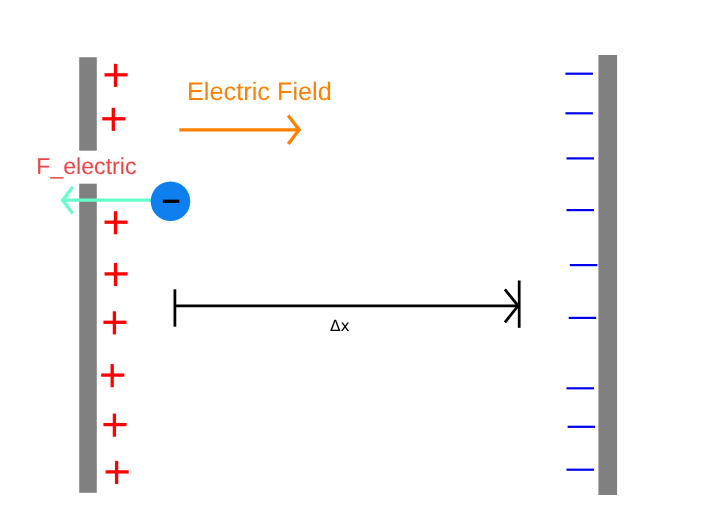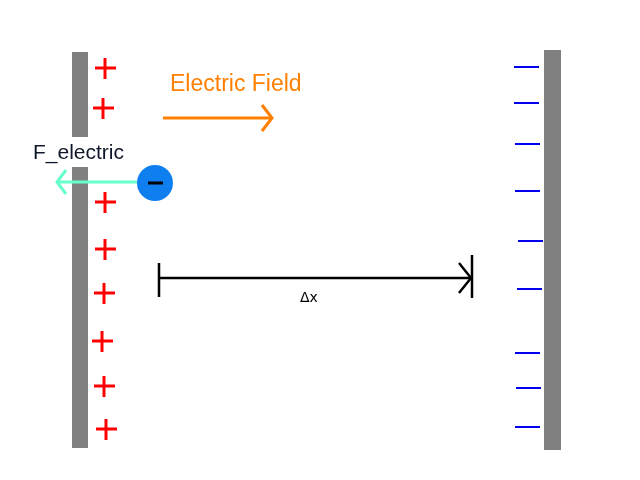--- a/index.html
+++ b/index.html
@@ -83,14 +83,14 @@
 
   <g stroke="#000" stroke-width="2.5" fill="none">
     <line x1="159" y1="263" x2="159" y2="297"></line>
     <line x1="159" y1="278" x2="472" y2="278"></line>
     <line x1="472" y1="255" x2="472" y2="298"></line>
     <polyline points="459,263 471,278 459,293"></polyline>
   </g>
 </svg>
 
 <div id="field-label" class="lbl" style="color:#ff8000">Electric Field</div>
-<div id="force-label" class="lbl" style="color:#0f172a">F_electric</div>
+<div id="force-label" class="lbl" style="color:#ef4444">F_electric</div>
 <div id="dx-label" class="lbl" style="color:#000">Δx</div>
 
 </body></html>

